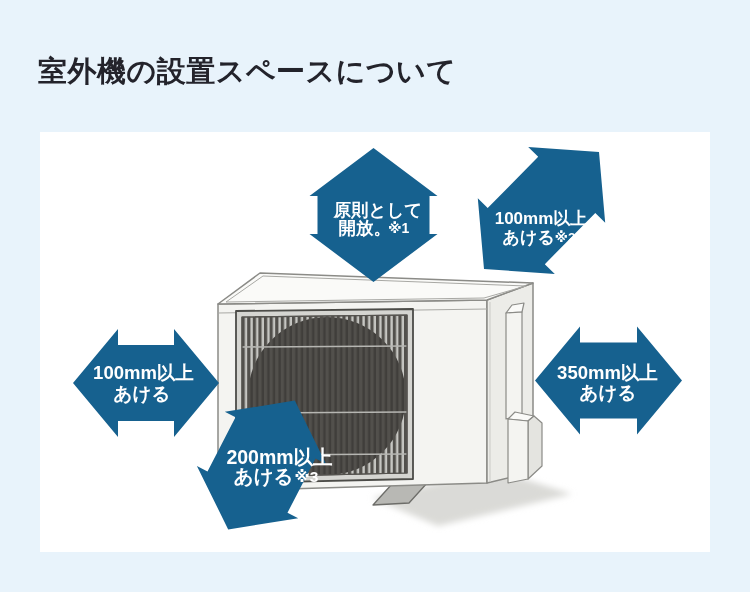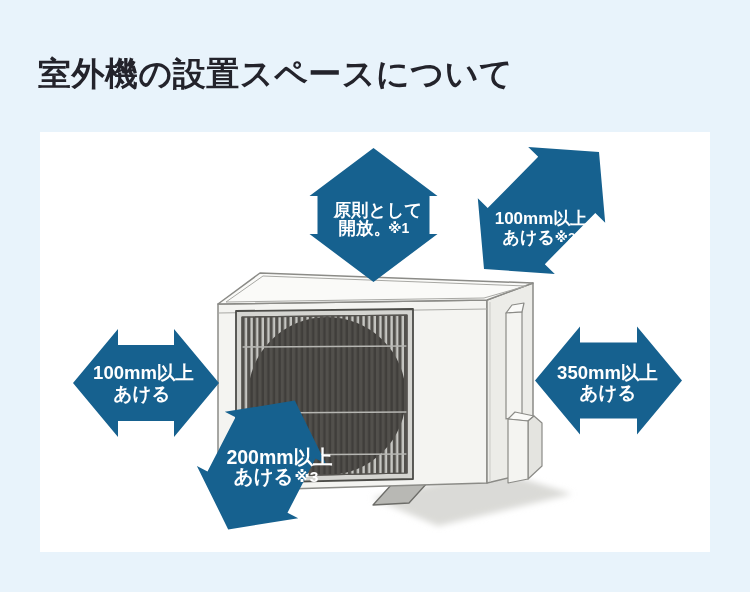--- a/index.html
+++ b/index.html
@@ -1,18 +1,18 @@
 <!DOCTYPE html>
 <html style="--bg: #e8f3fb; --panel: #ffffff; --arrow: #16618f; --title: #23232b;"><head>
 <meta charset="utf-8">
 <style>
   html,body{margin:0;padding:0;}
   body{width:750px;height:592px;background:var(--bg,#e8f3fb);position:relative;overflow:hidden;
        font-family:"Liberation Sans","DejaVu Sans",sans-serif;}
-  .title{position:absolute;left:38px;top:52px;font-size:33px;font-weight:bold;
+  .title{position:absolute;left:38px;top:52px;font-size:29px;font-weight:bold;
          color:var(--title,#23232b);letter-spacing:0.5px;}
   .panel{position:absolute;left:40px;top:132px;width:670px;height:420px;background:var(--panel,#fff);}
   svg{position:absolute;left:0;top:0;}
   .arrow{fill:var(--arrow,#16618f);}
   .alabel{fill:#fff;font-weight:bold;text-anchor:middle;}
   .alabel.start{text-anchor:start;}
 </style>
 </head>
 <body>
 

